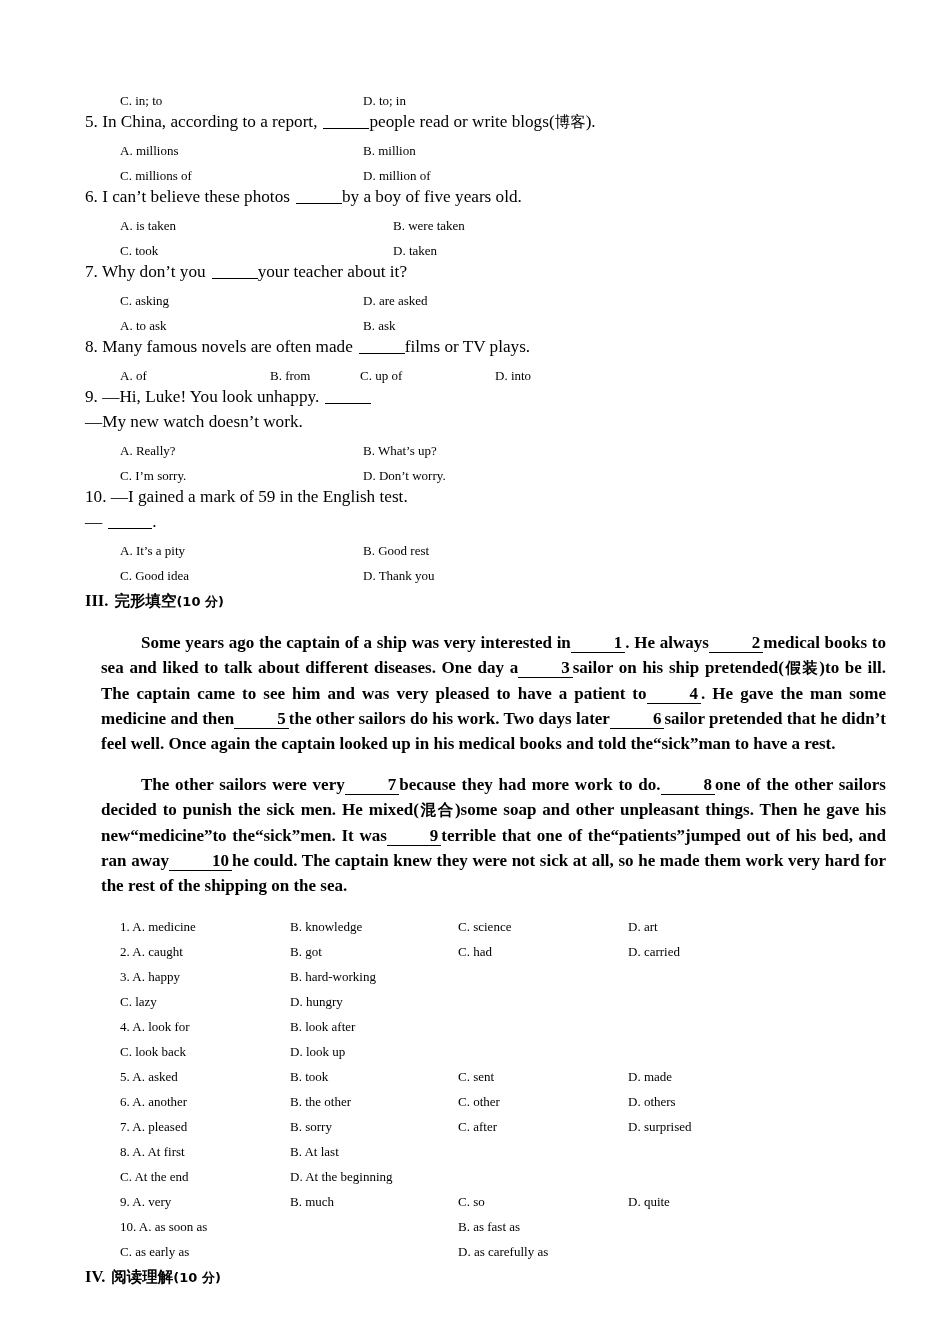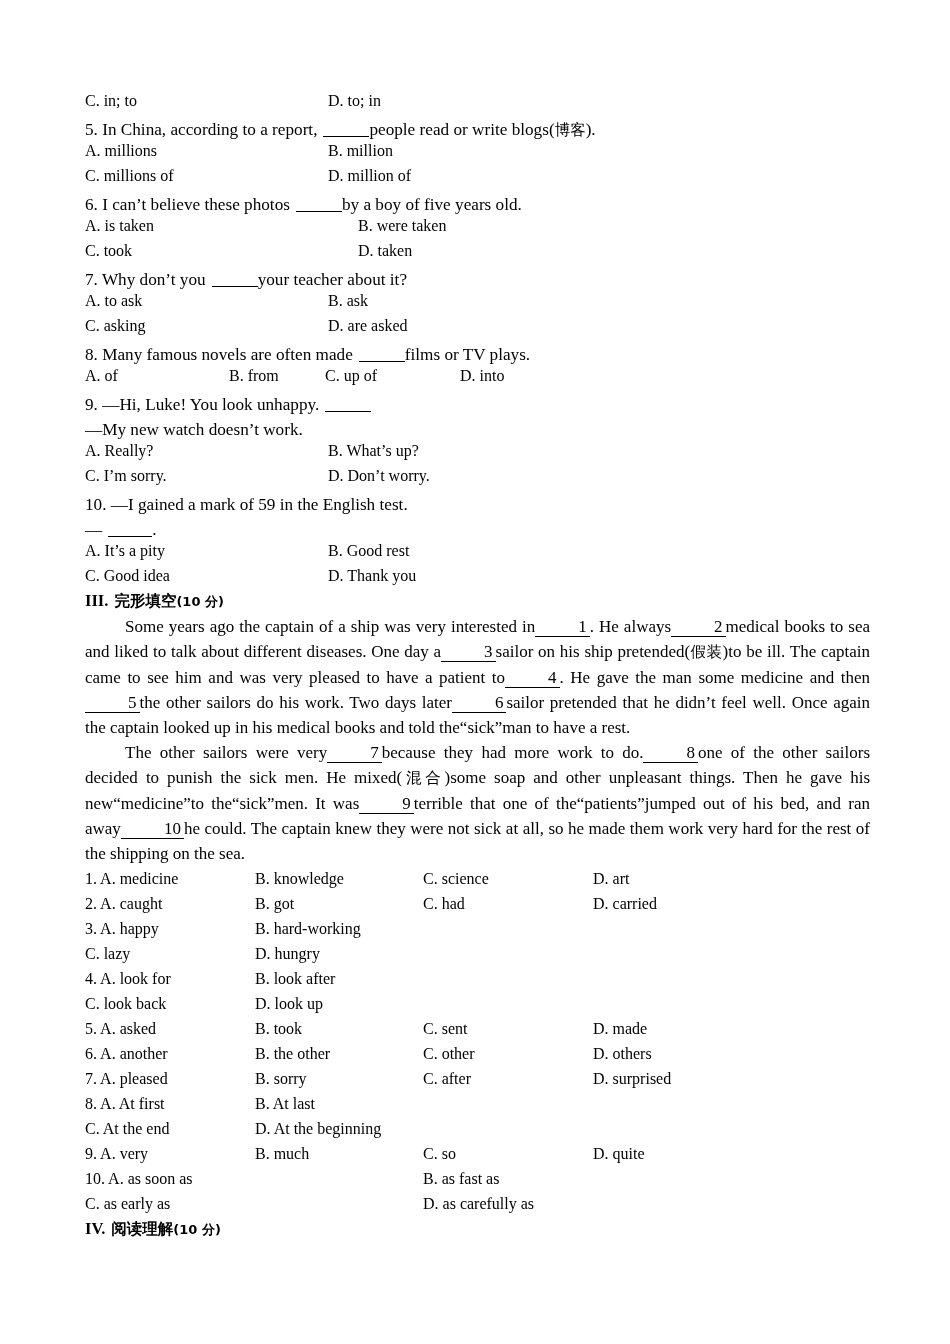--- a/index.html
+++ b/index.html
@@ -26,49 +26,50 @@
   .content {
     position: absolute;
     left: 85px;
     top: 88px;
     width: 790px;
   }
 
   
   .line {
     position: relative;
-    font-size: 16px;
+    font-size: 13px;
     line-height: 25px;
     height: 25px;
     white-space: nowrap;
+    margin-left: 35px;
   }
   .stem {
     font-size: 17.2px;
-    line-height: 33px;
+    line-height: 18px;
     height: 25px;
     white-space: nowrap;
   }
 
   
   .opt {
     position: absolute;
     top: 0;
     white-space: nowrap;
   }
 
   
   .c1  { left: 0px; }
   .c2a { left: 243px; }   
   .c2b { left: 273px; }   
   .c2c { left: 170px; text-align: right; }   
   .c2d { left: 338px; }   
 
   
   .m1 { left: 0px; }
-  .m2 { left: 144px; }
+  .m2 { left: 150px; }
   .m3 { left: 240px; }
   .m4 { left: 375px; }
 
   
   .k1 { left: 0px; }
   .k2 { left: 170px; }
   .k3 { left: 338px; }
   .k4 { left: 508px; }
 
   
@@ -93,22 +94,23 @@
     font-size: 13px;
   }
 
   
   .para {
     font-size: 17px;
     line-height: 25px;
     text-align: justify;
     text-justify: inter-word;
     text-indent: 40px;
-    margin: 0;
+    margin: 16px;
     width: 785px;
+    font-weight: bold;
   }
   .para .cn {
     font-family: "DejaVu Sans", "Liberation Sans", sans-serif;
     font-size: 15.5px;
   }
 
   
   .blk {
     display: inline-block;
     border-bottom: 1px solid #000;
@@ -159,26 +161,26 @@
       <span class="opt c1">A. is taken</span>
       <span class="opt c2b">B. were taken</span>
     </div>
     <div class="line">
       <span class="opt c1">C. took</span>
       <span class="opt c2b">D. taken</span>
     </div>
 
     <div class="stem"><span>7. Why don’t you</span><span class="sp"></span><span class="ublank"></span><span>your teacher about it?</span></div>
     <div class="line">
+      <span class="opt c1">C. asking</span>
+      <span class="opt c2a">D. are asked</span>
+    </div>
+    <div class="line">
       <span class="opt c1">A. to ask</span>
       <span class="opt c2a">B. ask</span>
-    </div>
-    <div class="line">
-      <span class="opt c1">C. asking</span>
-      <span class="opt c2a">D. are asked</span>
     </div>
 
     <div class="stem"><span>8. Many famous novels are often made</span><span class="sp"></span><span class="ublank"></span><span>films or TV plays.</span></div>
     <div class="line">
       <span class="opt m1">A. of</span>
       <span class="opt m2">B. from</span>
       <span class="opt m3">C. up of</span>
       <span class="opt m4">D. into</span>
     </div>
 

